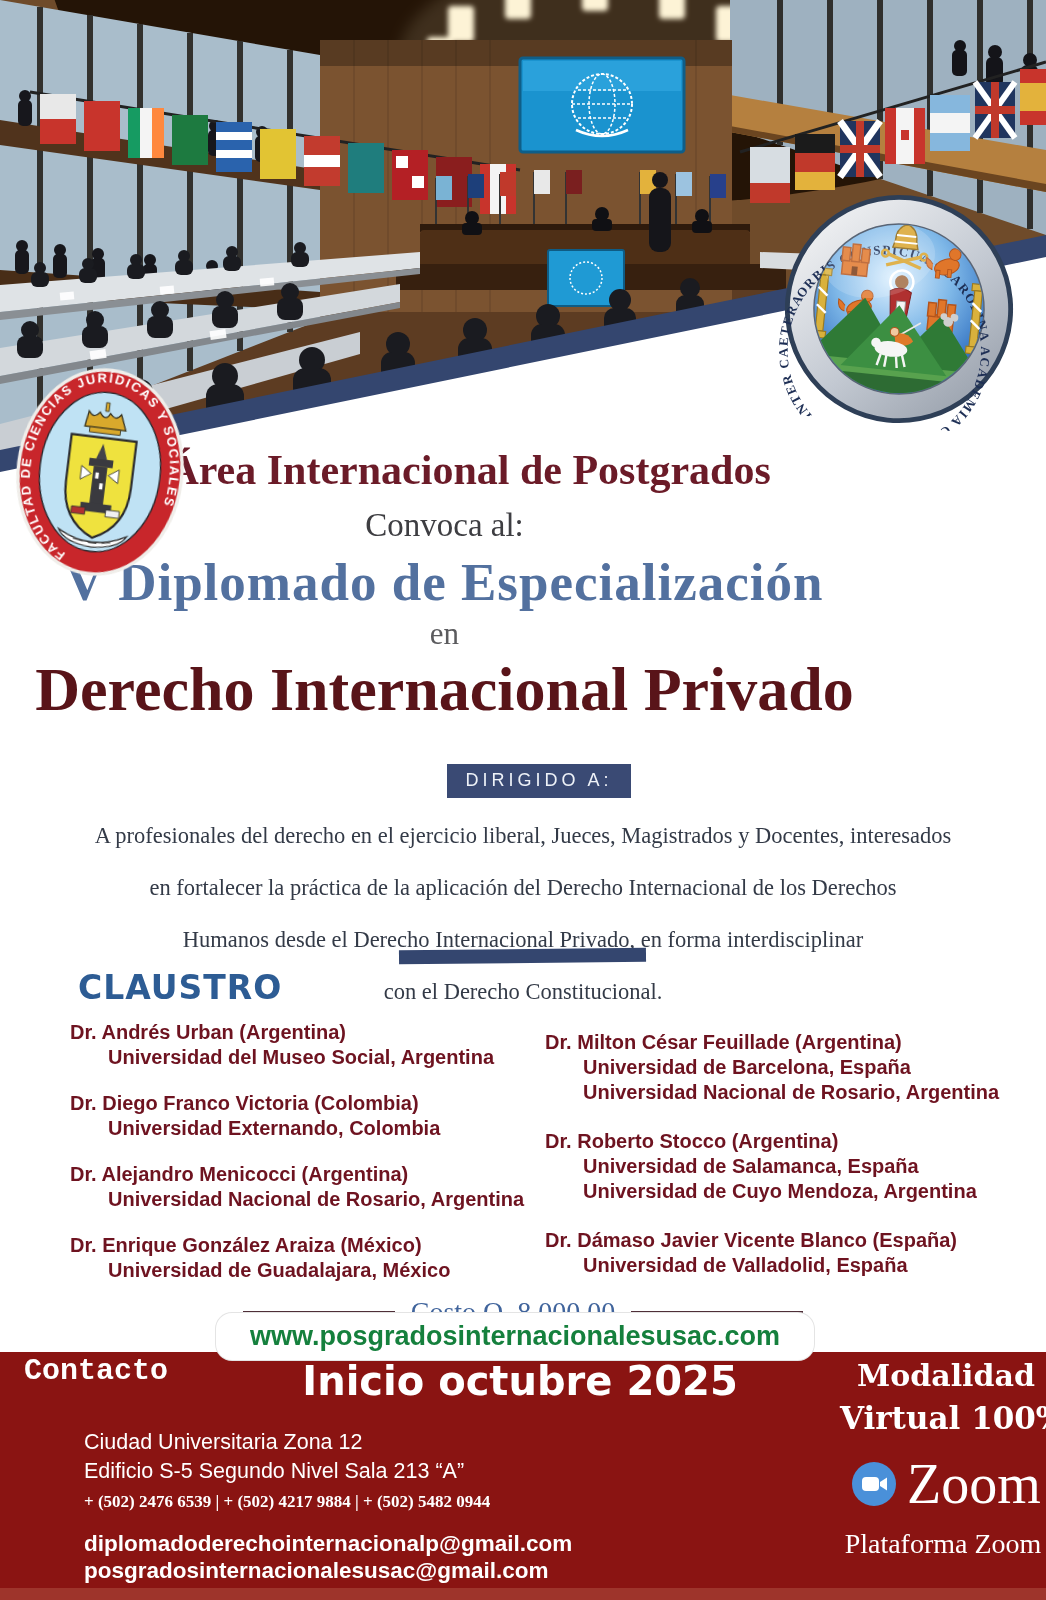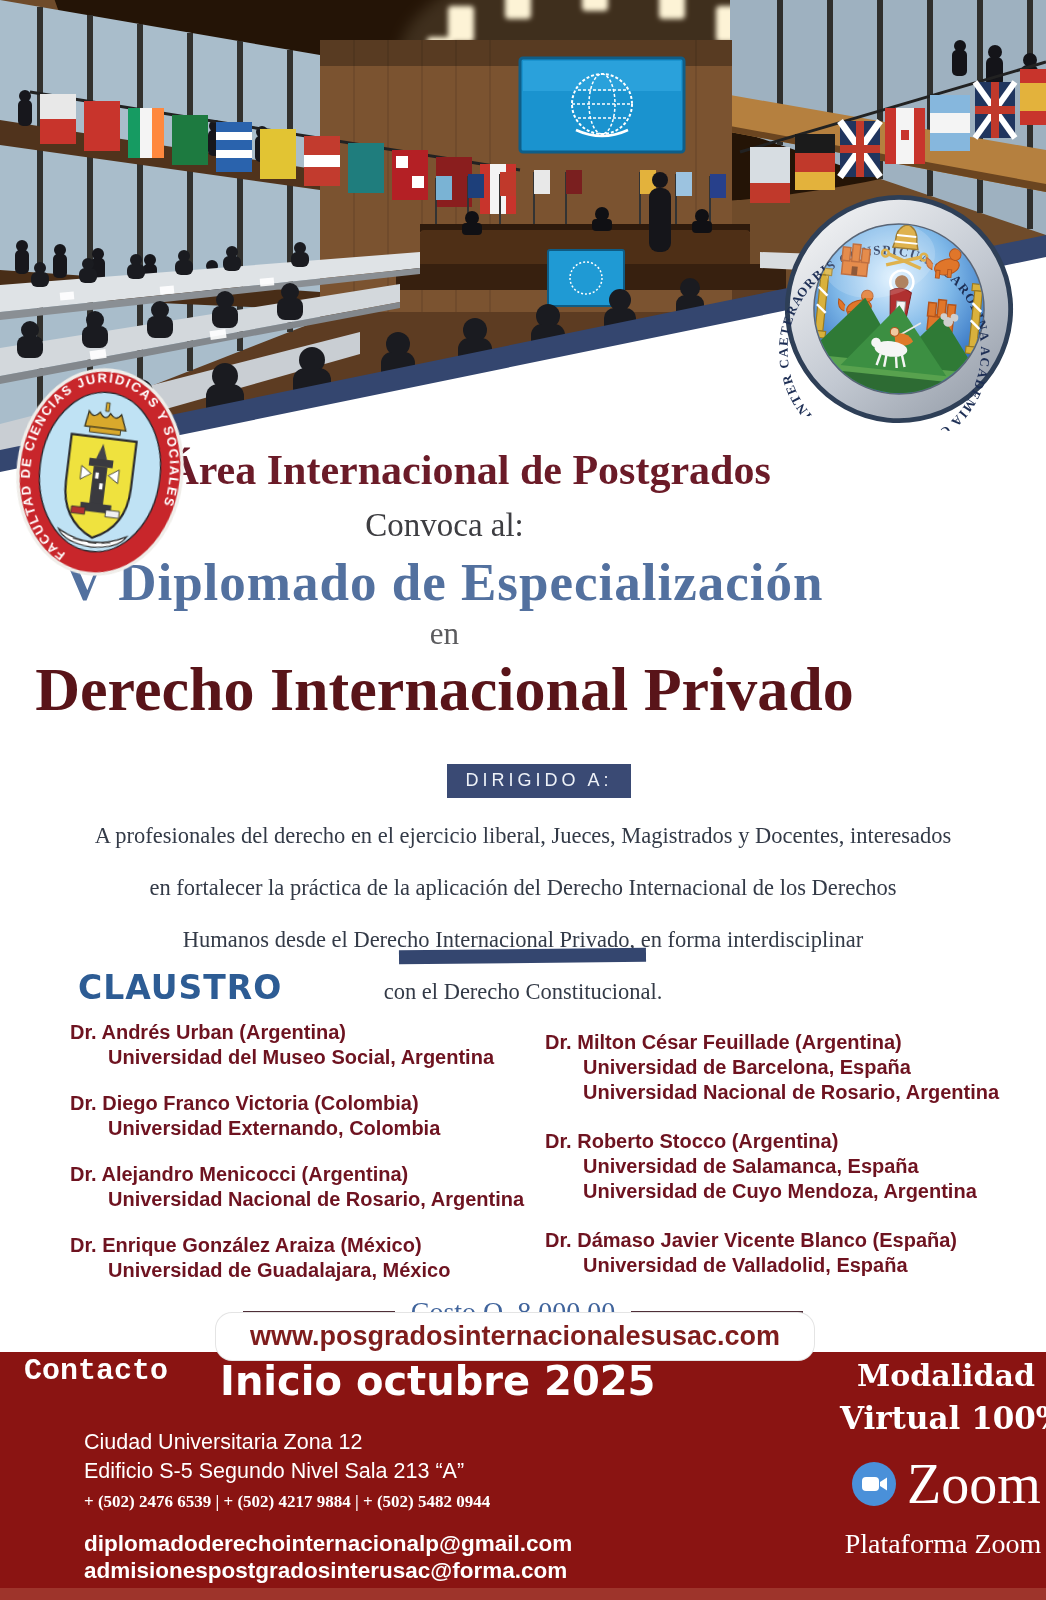--- a/index.html
+++ b/index.html
@@ -46,28 +46,28 @@
 
   
   .cost-row{left:0;top:1296px;width:1046px;z-index:5;display:flex;align-items:center;
             justify-content:center;gap:12px;}
   .cost-line{height:3px;background:#4f2f38;}
   .cl-l{width:152px;} .cl-r{width:172px;}
   .cost-label{font-family:"Liberation Serif",serif;font-size:28px;color:#40649c;
               padding:0 4px;white-space:nowrap;}
   .web-pill{left:216px;top:1313px;width:598px;height:47px;background:#fff;border-radius:16px;
             z-index:8;box-shadow:0 0 0 1px #e4e4e4;text-align:center;line-height:47px;
-            font-size:27px;font-weight:bold;color:#7f1d1d;}
+            font-size:27px;font-weight:bold;color:#15803d;}
 
   
   .band{left:0;top:1352px;width:1046px;height:248px;background:#8a1412;z-index:7;}
   .band-strip{left:0;top:1588px;width:1046px;height:12px;background:#9e342b;z-index:9;}
   .contact-h{left:24px;top:1354px;z-index:8;color:#fff;font-family:Liberation Mono, monospace;
              font-weight:bold;font-size:30px;}
-  .inicio{left:220px;top:1358px;width:600px;text-align:left;z-index:8;color:#fff;
+  .inicio{left:220px;top:1358px;width:600px;text-align:center;z-index:8;color:#fff;
           font-family:"DejaVu Sans",sans-serif;font-weight:bold;font-size:40px;}
   .info-row{z-index:8;color:#fff;}
   .addr{left:84px;top:1428px;font-size:21.5px;line-height:29px;}
   .pin-ic{left:44px;top:1430px;width:26px;height:36px;}
   .phone-ic{left:40px;top:1492px;width:28px;height:28px;}
   .phones{left:84px;top:1492px;font-family:"Liberation Serif",serif;font-size:17px;font-weight:bold;}
   .mail-ic{left:38px;top:1540px;width:36px;height:28px;}
   .mails{left:84px;top:1530px;font-weight:bold;font-size:22.5px;line-height:27px;}
 
   .modal1{left:846px;top:1358px;width:200px;text-align:center;z-index:8;color:#fff;
@@ -633,21 +633,21 @@
   <path d="M6.6,10.8c1.5,2.9 3.7,5.1 6.6,6.6l2.2,-2.2c0.3,-0.3 0.7,-0.4 1,-0.2c1.1,0.4 2.3,0.6 3.6,0.6c0.6,0 1,0.4 1,1V20c0,0.6 -0.4,1 -1,1C10.6,21 3,13.4 3,4c0,-0.6 0.4,-1 1,-1h3.5c0.6,0 1,0.4 1,1c0,1.2 0.2,2.4 0.6,3.6c0.1,0.3 0,0.7 -0.2,1z" fill="#fff"></path>
 </svg>
 <div class="abs info-row phones">+ (502) 2476 6539 |  + (502) 4217 9884  | + (502) 5482 0944</div>
 
 <svg class="abs mail-ic" viewBox="0 0 36 28" aria-hidden="true">
   <rect x="2" y="2" width="32" height="24" rx="3" fill="none" stroke="#fff" stroke-width="2.5"></rect>
   <polyline points="4,5 18,16 32,5" fill="none" stroke="#fff" stroke-width="2.5"></polyline>
 </svg>
 <div class="abs info-row mails">
   <div>diplomadoderechointernacionalp@gmail.com</div>
-  <div>admisionespostgradosinterusac@forma.com</div>
+  <div>posgradosinternacionalesusac@gmail.com</div>
 </div>
 
 <div class="abs modal1">Modalidad</div>
 <div class="abs modal2">Virtual 100%</div>
 
 <div class="abs zoomrow">
   <svg width="46" height="46" viewBox="0 0 46 46" aria-hidden="true">
     <circle cx="23" cy="23" r="22" fill="#4a90d9"></circle>
     <rect x="11" y="16" width="17" height="14" rx="4" fill="#fff"></rect>
     <polygon points="29,21 36,16.5 36,29.5 29,25" fill="#fff"></polygon>

